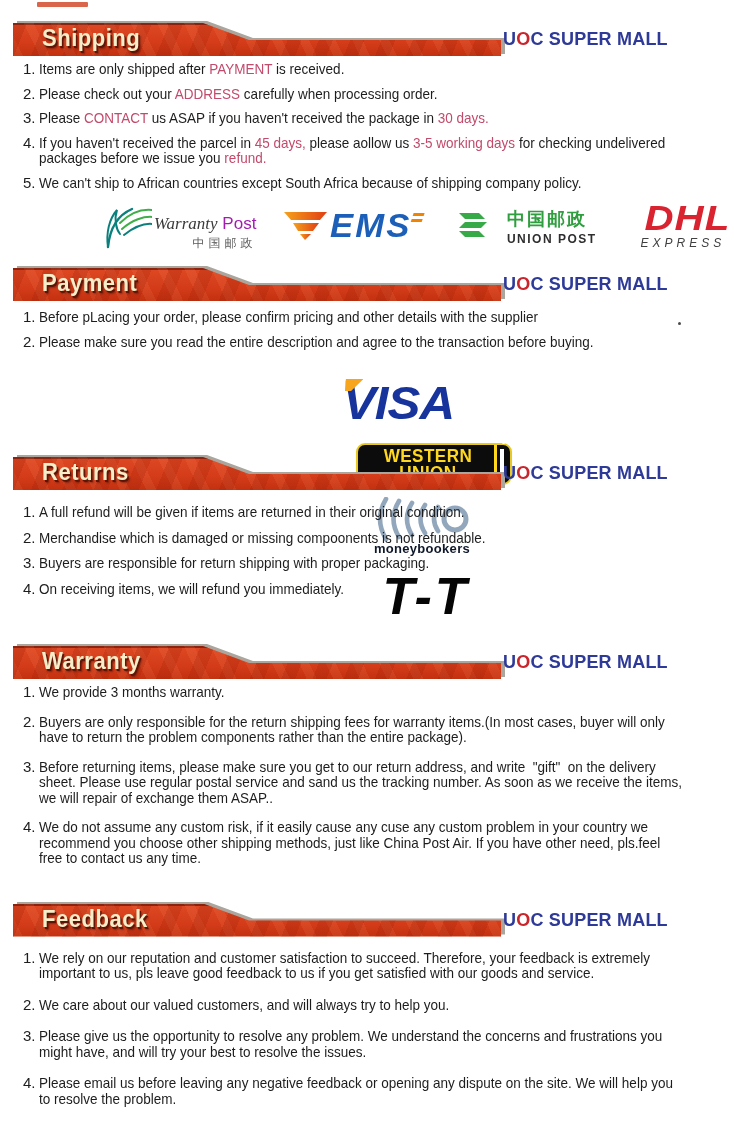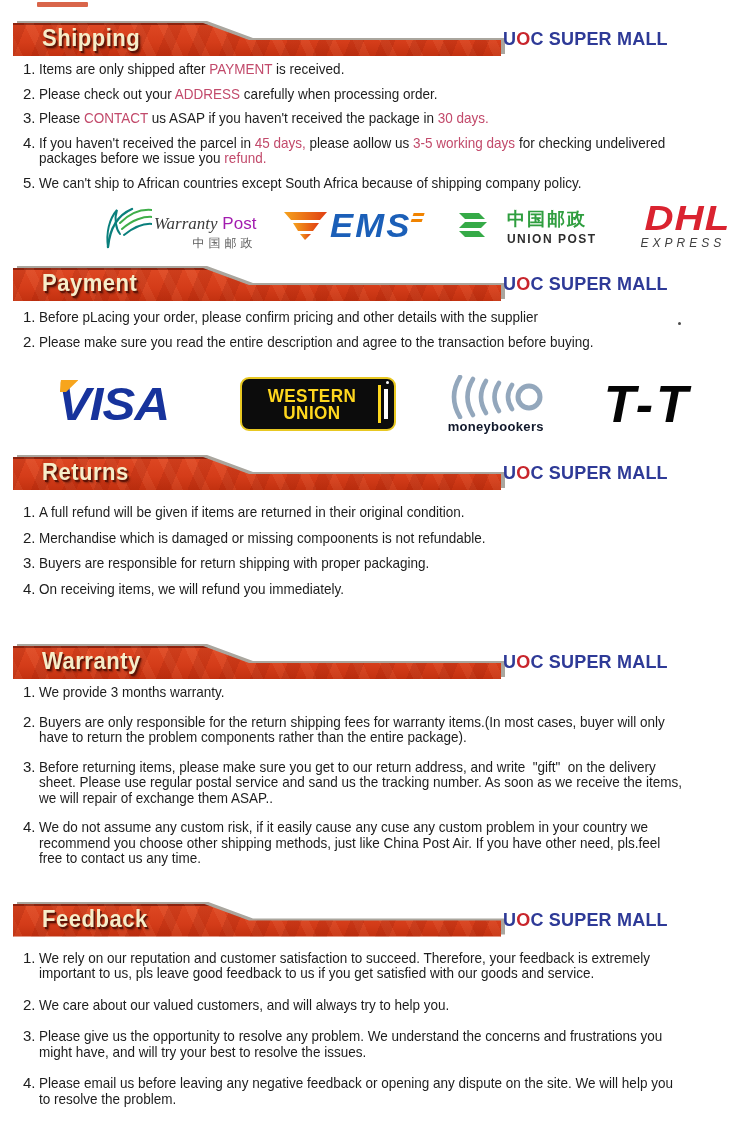--- a/index.html
+++ b/index.html
@@ -31,21 +31,21 @@
   .hl{color:var(--hl,#c24a6b);}
   .ls-shipping{margin-top:12px;}  .ls-shipping .item{margin-bottom:9px;}
   .ls-payment{margin-top:15px;}   .ls-payment .item{margin-bottom:9px;}
   .ls-returns{margin-top:21px;}   .ls-returns .item{margin-bottom:10px;}
   .ls-warranty{margin-top:12px;}  .ls-warranty .item{margin-bottom:14px;}
   .ls-feedback{margin-top:20px;}  .ls-feedback .item{margin-bottom:16px;}
   .mt-payment{margin-top:8px;} .mt-returns{margin-top:16px;} .mt-warranty{margin-top:42px;} .mt-feedback{margin-top:30px;}
   
   .logorow{display:flex;align-items:center;}
   .logos-shipping{margin-top:10px;margin-left:98px;height:52px;gap:18px;}
-  .logos-payment{margin-top:26px;margin-left:58px;height:58px;gap:0;}
+  .logos-payment{margin-top:26px;margin-left:58px;height:58px;gap:12px;flex-direction:column;}
   
   .hk{display:flex;align-items:center;gap:2px;}
   .hk-txt{display:flex;flex-direction:column;align-items:flex-end;margin-top:14px;}
   .hk-name{white-space:pre;font-size:17px;}
   .hk-name .it{font-family:"Liberation Serif",serif;font-style:italic;color:#3a3a3a;}
   .hk-name .po{font-weight:normal;color:#a21caf;}
   .hk-cn{font-size:12px;color:#5a5a5a;letter-spacing:4px;margin-top:1px;}
   
   .ems{display:flex;align-items:center;gap:2px;margin-left:10px;}
   .ems-word{font-size:33px;font-weight:bold;font-style:italic;color:#1b5fb8;letter-spacing:2px;transform:scaleX(1.05);}

